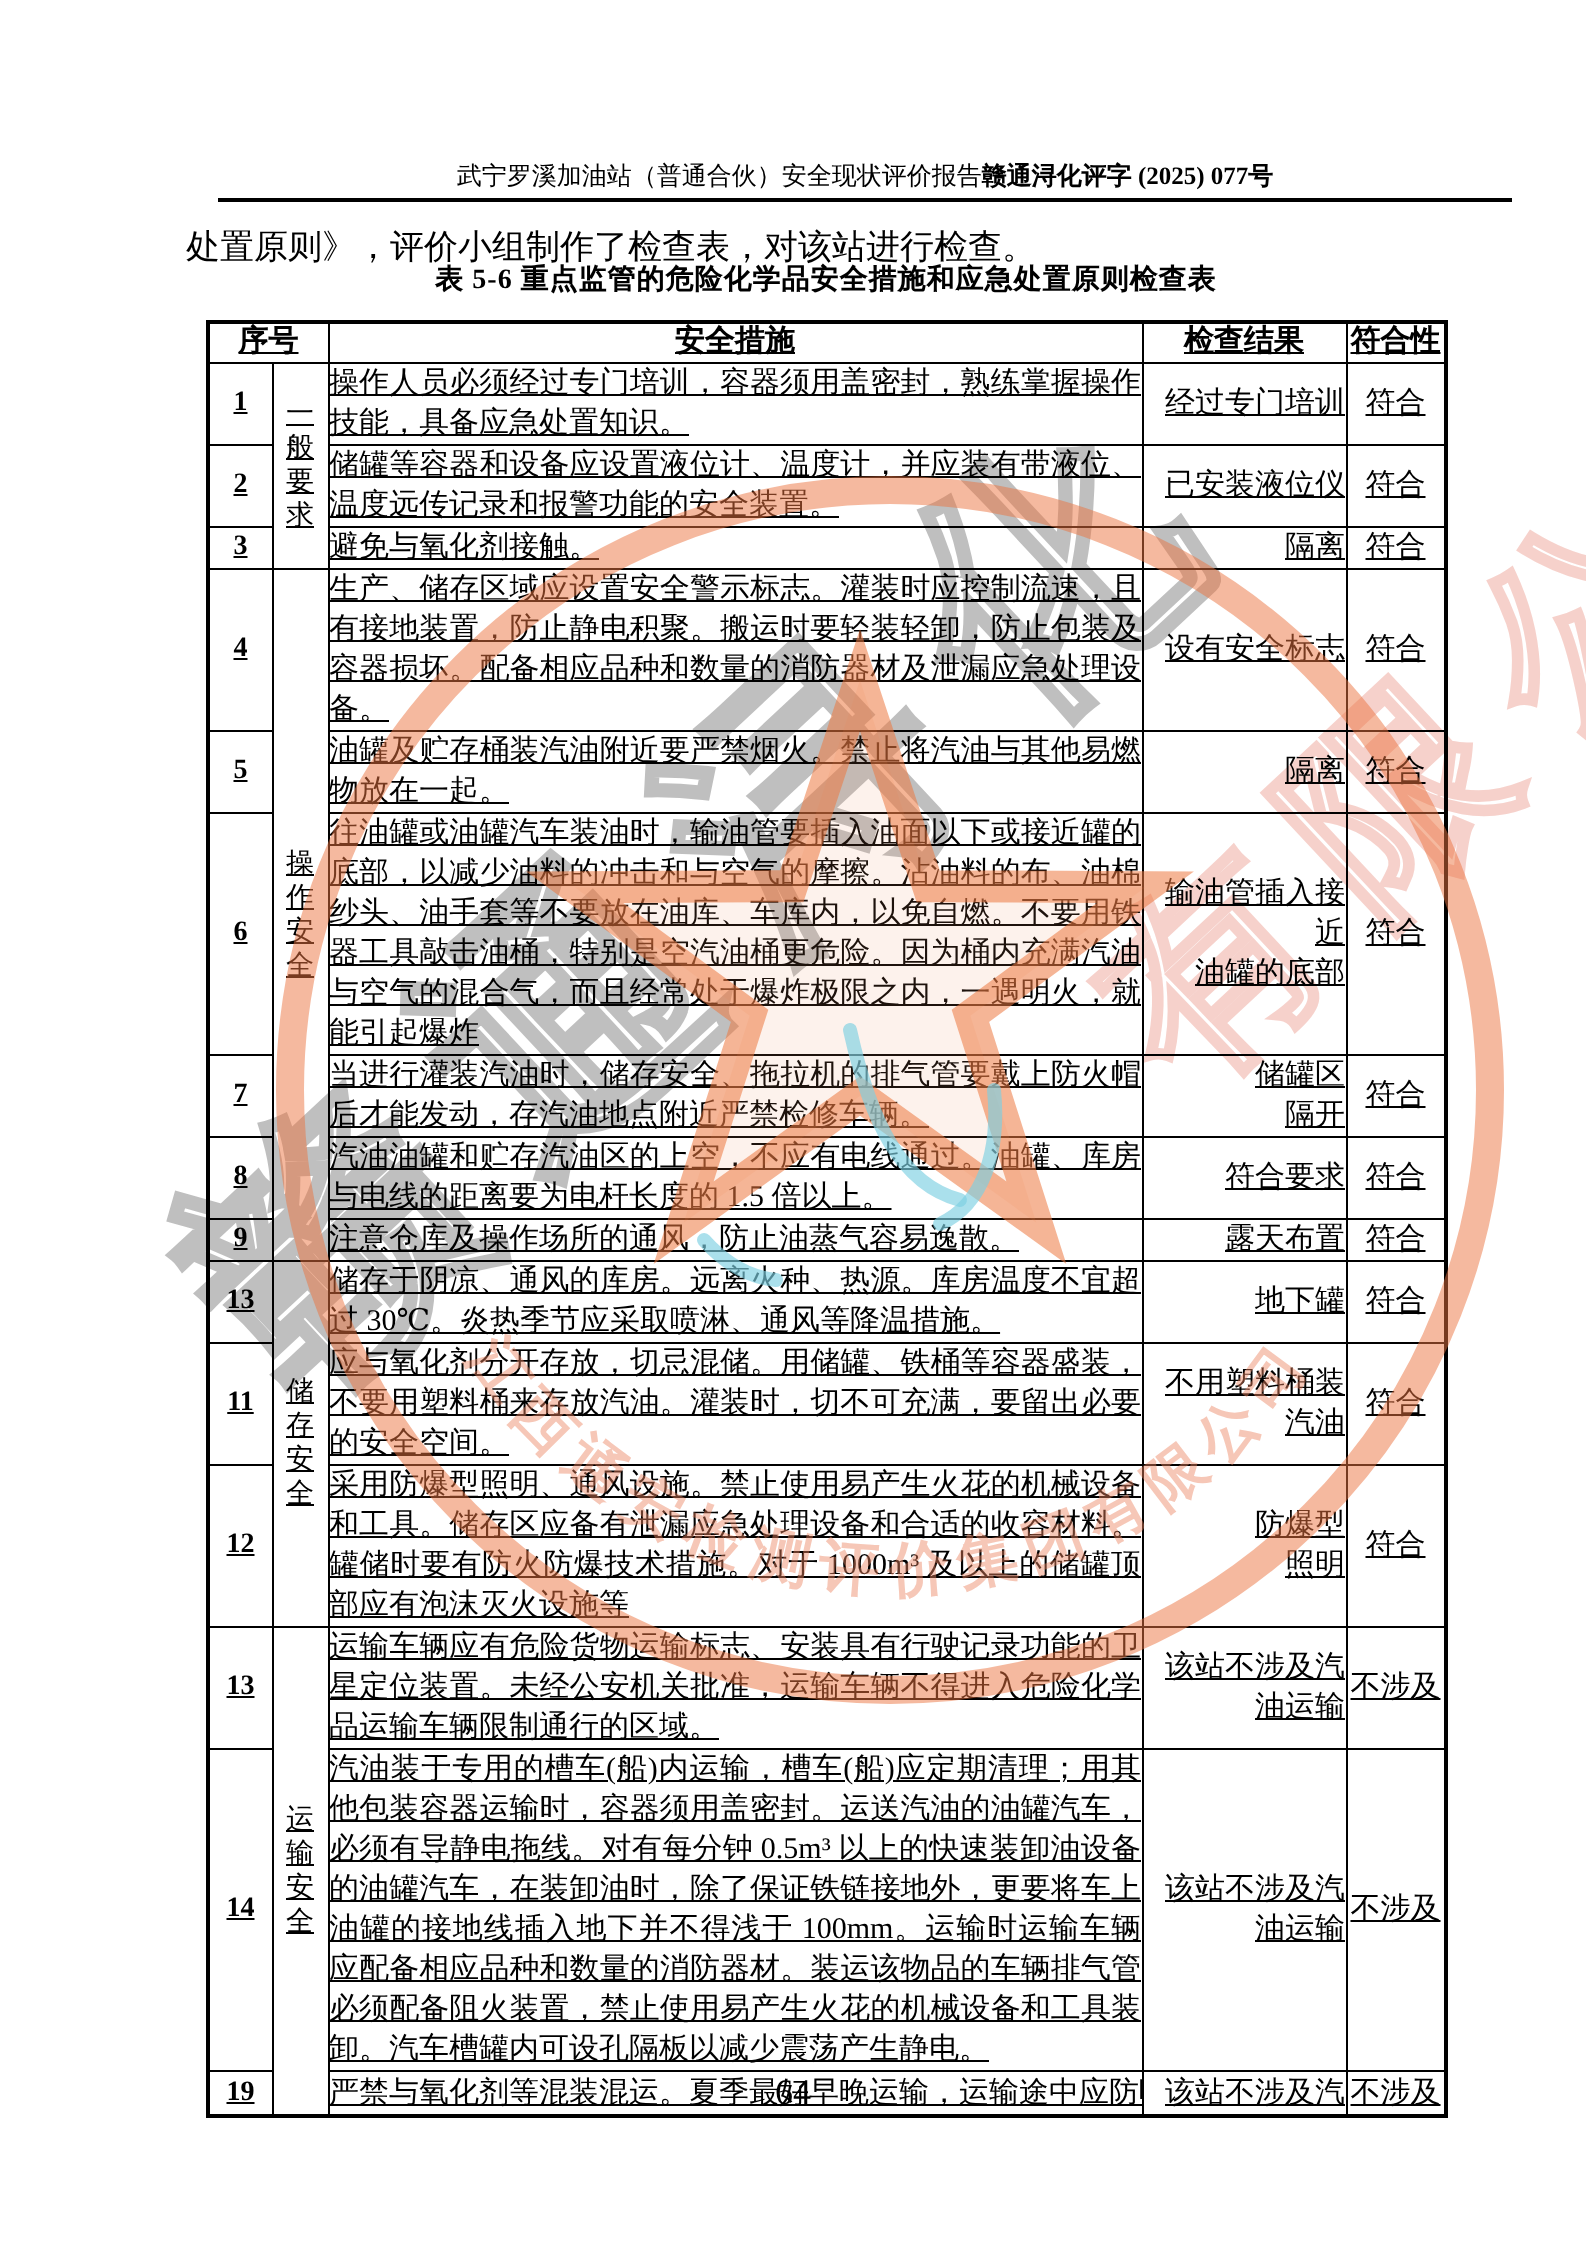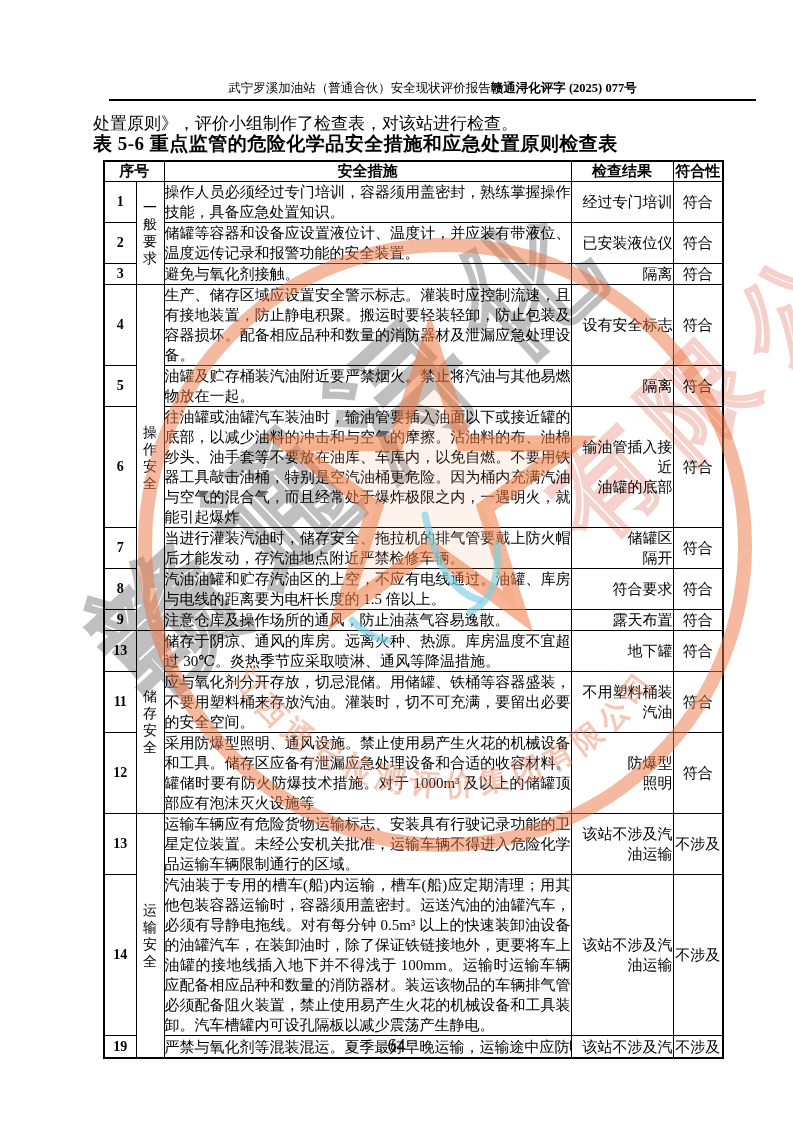--- a/index.html
+++ b/index.html
@@ -16,26 +16,27 @@
     border-bottom:2px solid #000; padding-bottom:3px;
     font-size:12.5px; line-height:16px;margin-top:16px;
   }
   .doc-header .hdr-right { font-weight:bold; }
   .intro {
     position:absolute; top:111px; left:93px; width:648px;
     font-size:17px; line-height:26px;
   }
   .tbl-title {
     position:absolute; top:131px; left:93px; width:640px;
-    text-align:left; font-size:19px; font-weight:bold; letter-spacing:0.5px;
+    text-align:center; font-size:14px; font-weight:bold; letter-spacing:0.5px;
   }
   table.check {
     position:absolute; top:160px; left:103px;
     border-collapse:collapse; table-layout:fixed; width:619px;
     font-size:15px;
+    text-decoration:underline;
   }
   table.check th, table.check td { border:1px solid #000; padding:0; }
   table.check { border:2px solid #000; }
   table.check th {
     font-size:15px; font-weight:bold; line-height:19px; height:19px;
     text-align:center; padding:0;
   }
   td.c-no   { text-align:center; font-weight:bold; vertical-align:middle; font-size:14px; }
   td.c-cat  { text-align:center; vertical-align:middle; font-size:14px; line-height:17px; padding:0; }
   td.c-mea  { text-align:justify; vertical-align:middle; line-height:20px; padding:0 2px; }

